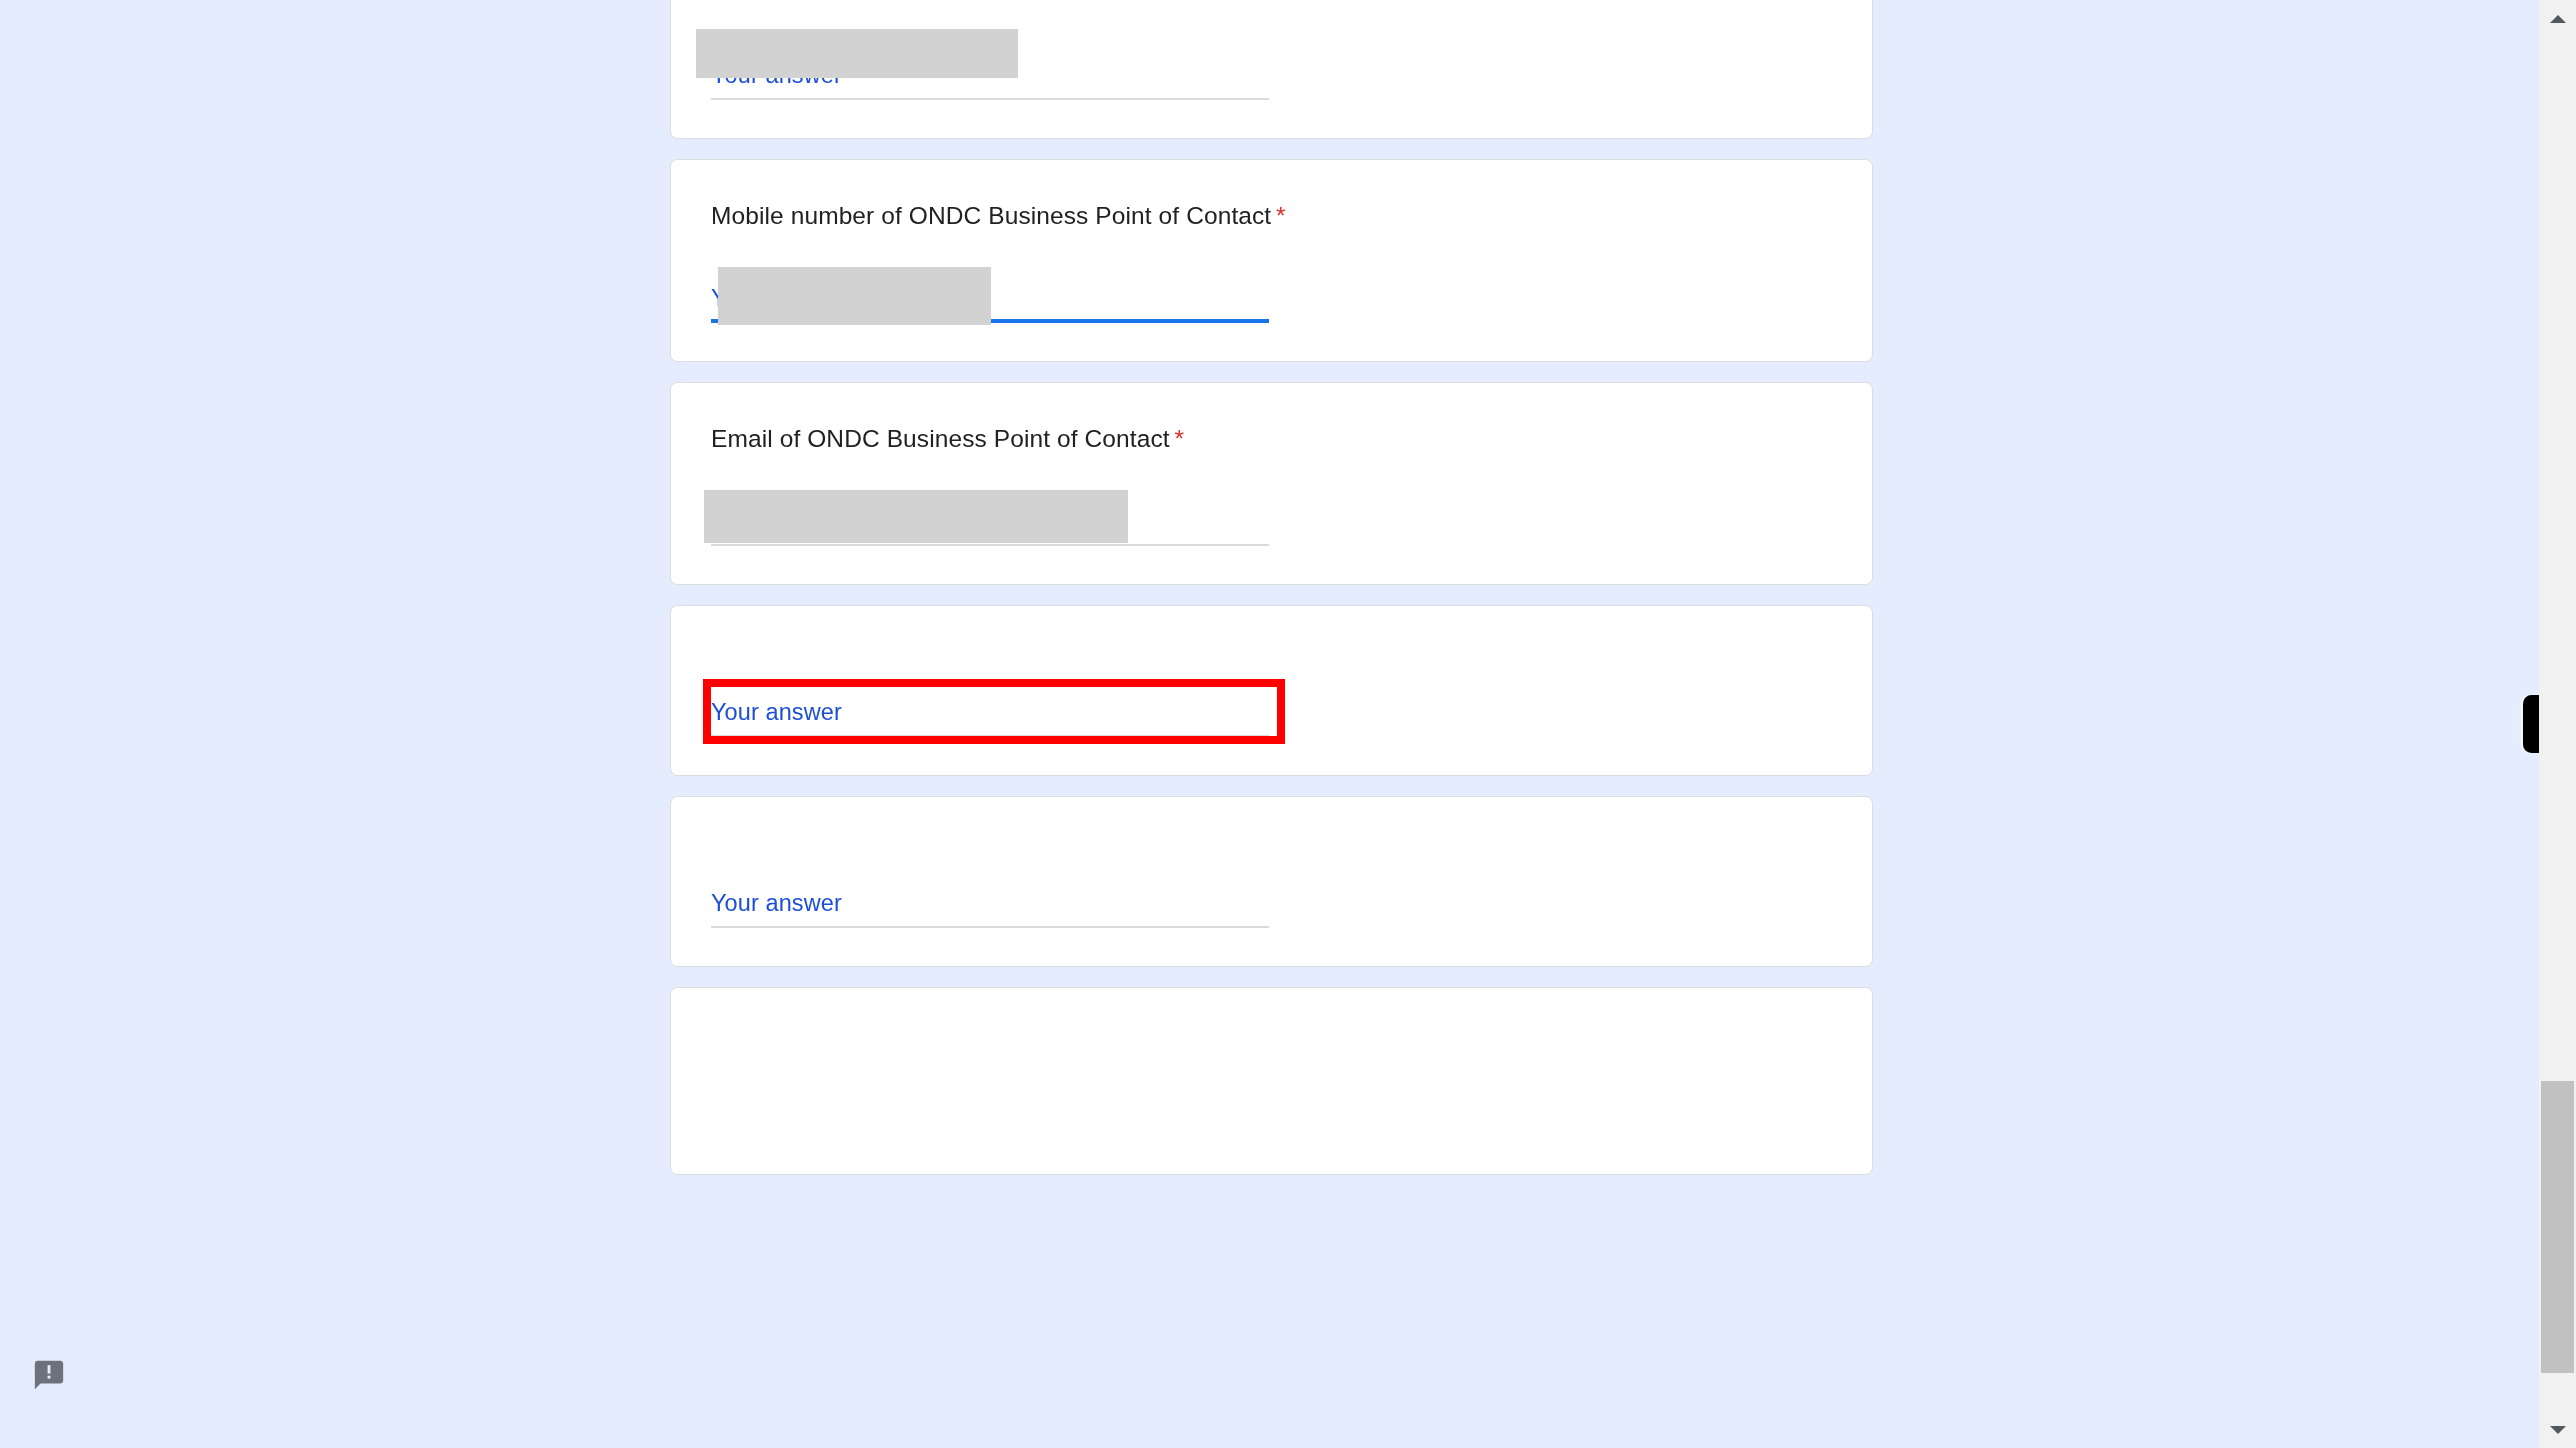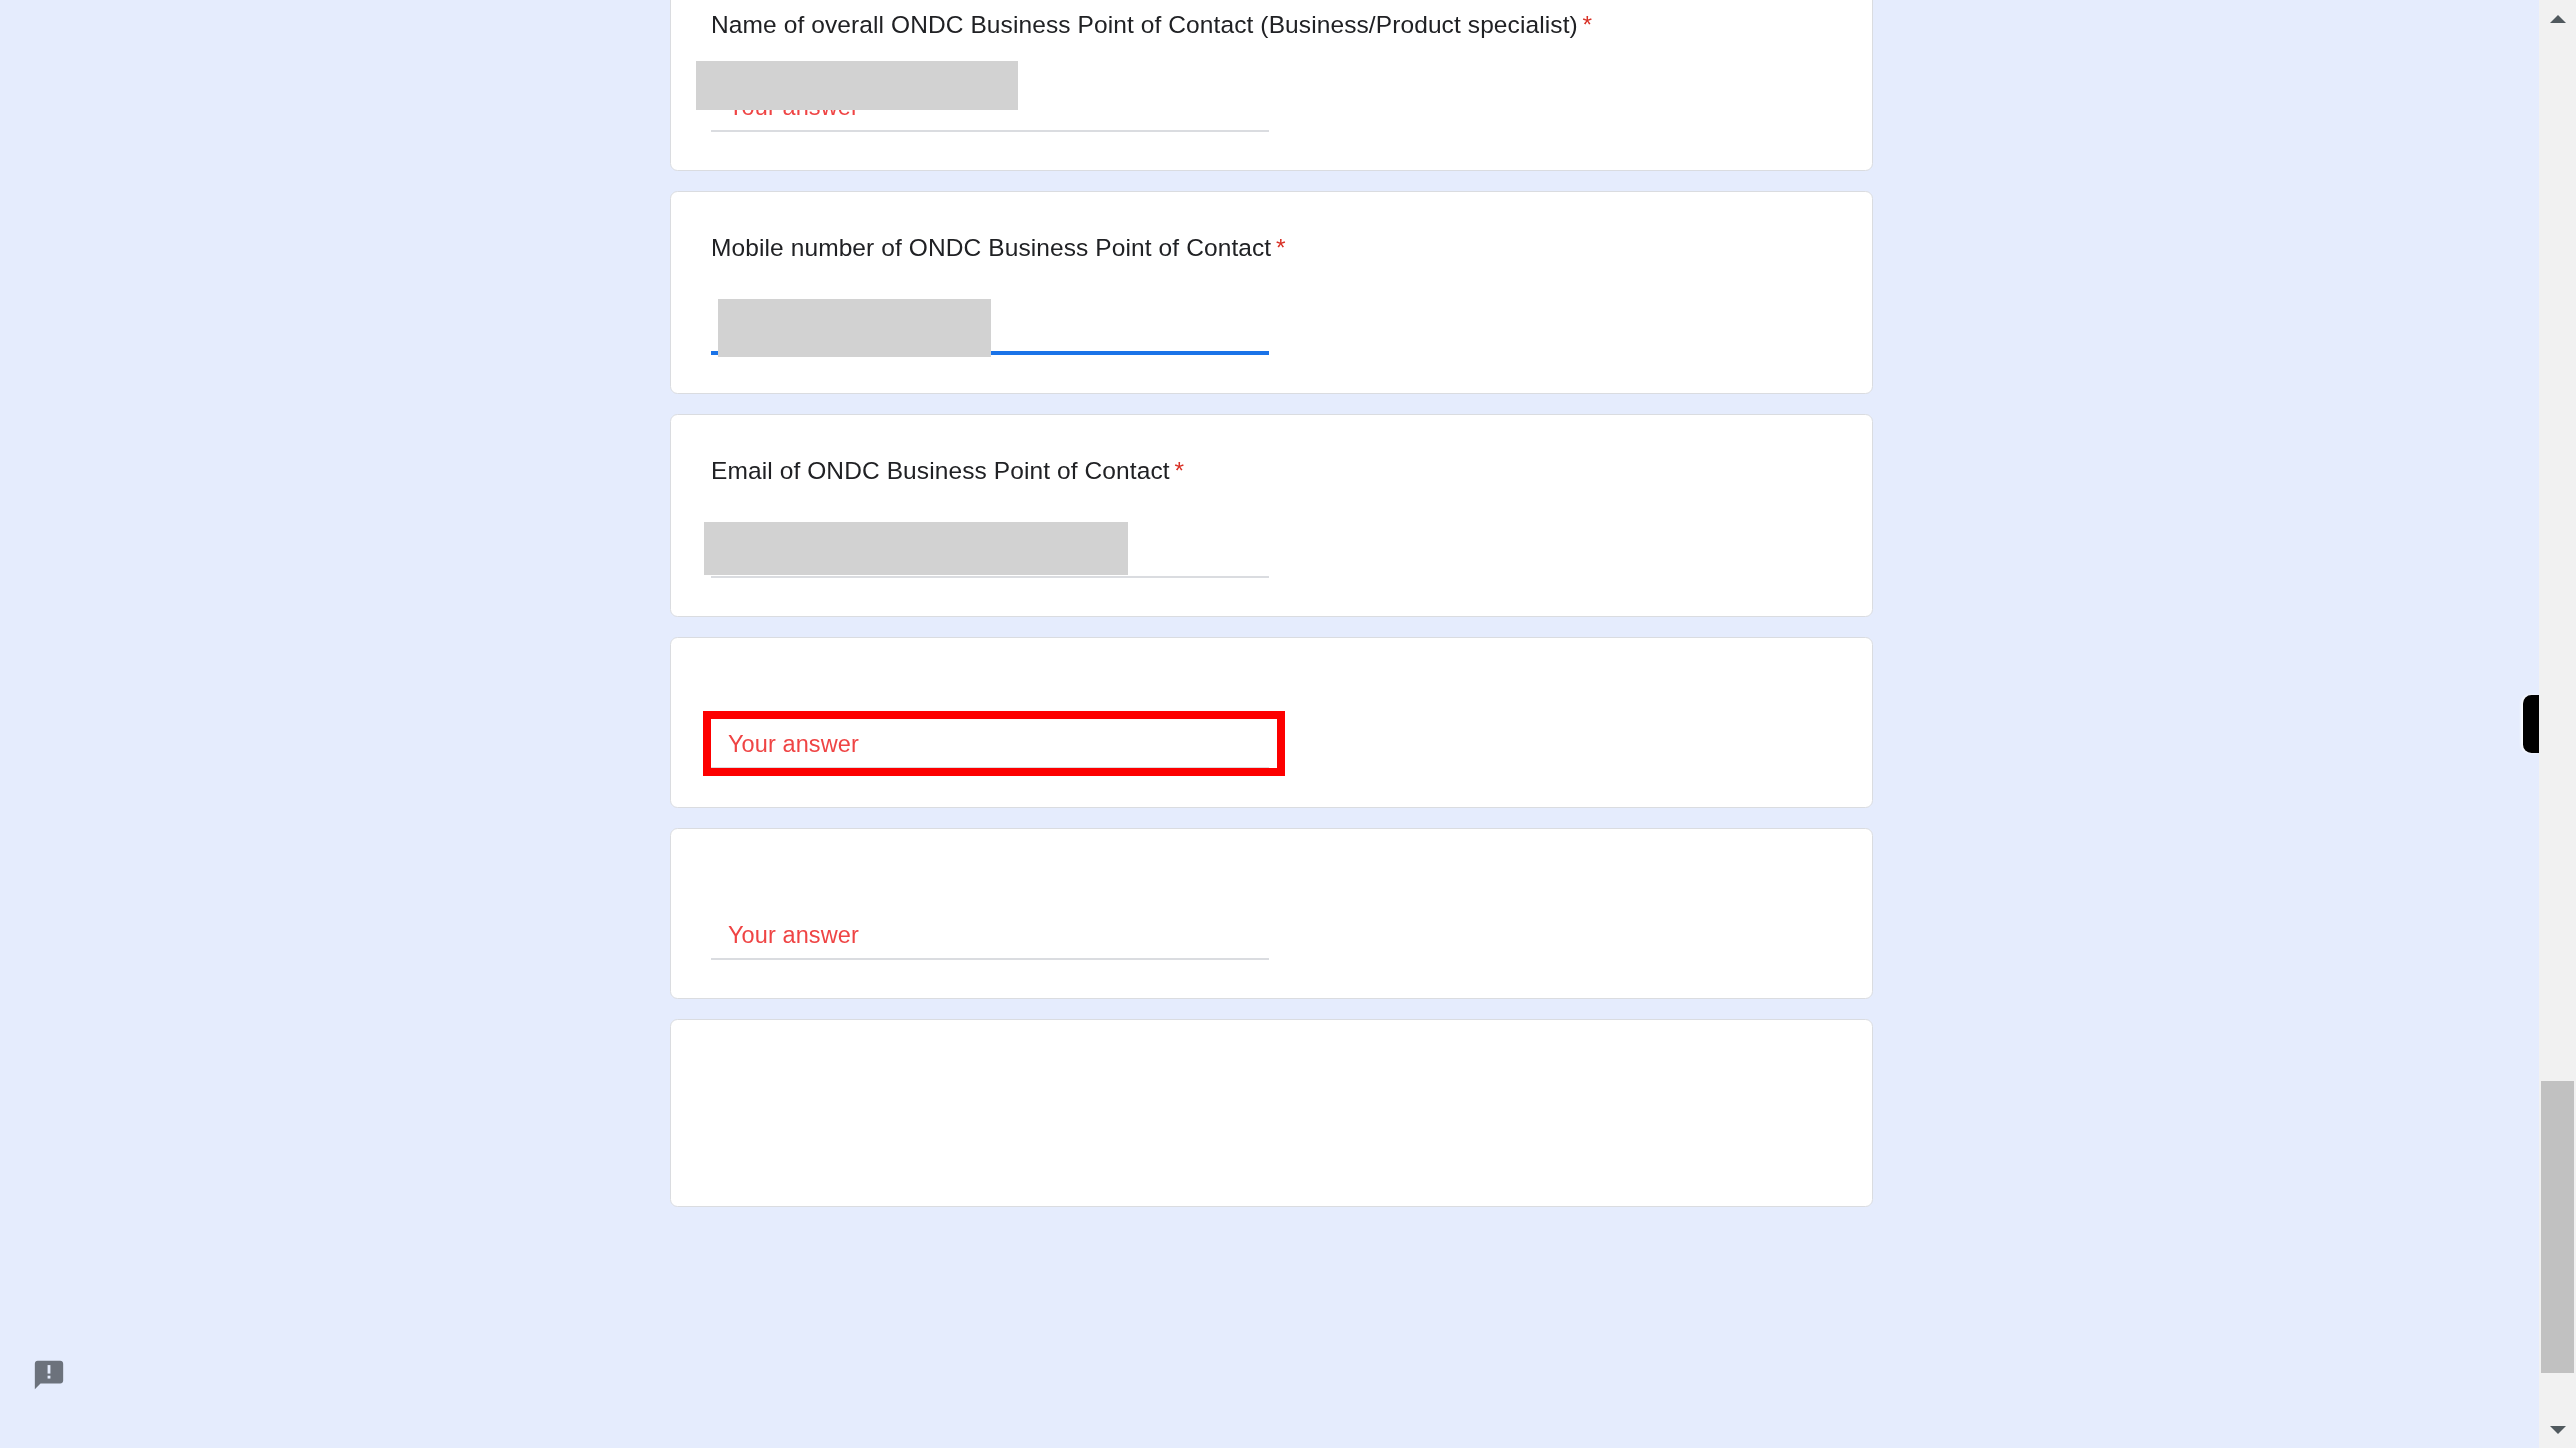--- a/index.html
+++ b/index.html
@@ -75,23 +75,23 @@
     position: relative;
     width: 558px;
     height: 49px;
     display: flex;
     align-items: flex-end;
   }
 
   .answer-placeholder {
     font-size: 23.5px;
     line-height: 28px;
-    color: #ef4444;
+    color: #1d4ed8;
     padding-bottom: 11.3px;
-    padding-left: 17px;
+    padding-left: 0;
     letter-spacing: 0.1px;
     white-space: nowrap;
   }
 
   .answer-underline {
     position: absolute;
     left: 0;
     bottom: 0;
     width: 558px;
     height: 1.9px;
@@ -185,23 +185,20 @@
     border-radius: 0;
   }
 </style>
 </head>
 <body>
 
 <div class="form-viewport">
   <div class="form-column">
 
     <div class="q-card first" style="margin-top:-45px; padding-top:53px;">
-      <div class="q-title">
-        <span>Name of overall ONDC Business Point of Contact (Business/Product specialist)</span><span class="req-star">*</span>
-      </div>
       <div class="answer-row">
         <div class="answer-input">
           <div class="answer-placeholder">Your answer</div>
           <div class="answer-underline"></div>
         </div>
         <div class="redaction" style="left:-15px; top:-21.7px; width:322px; height:49px;"></div>
       </div>
     </div>
 
     <div class="q-card">

